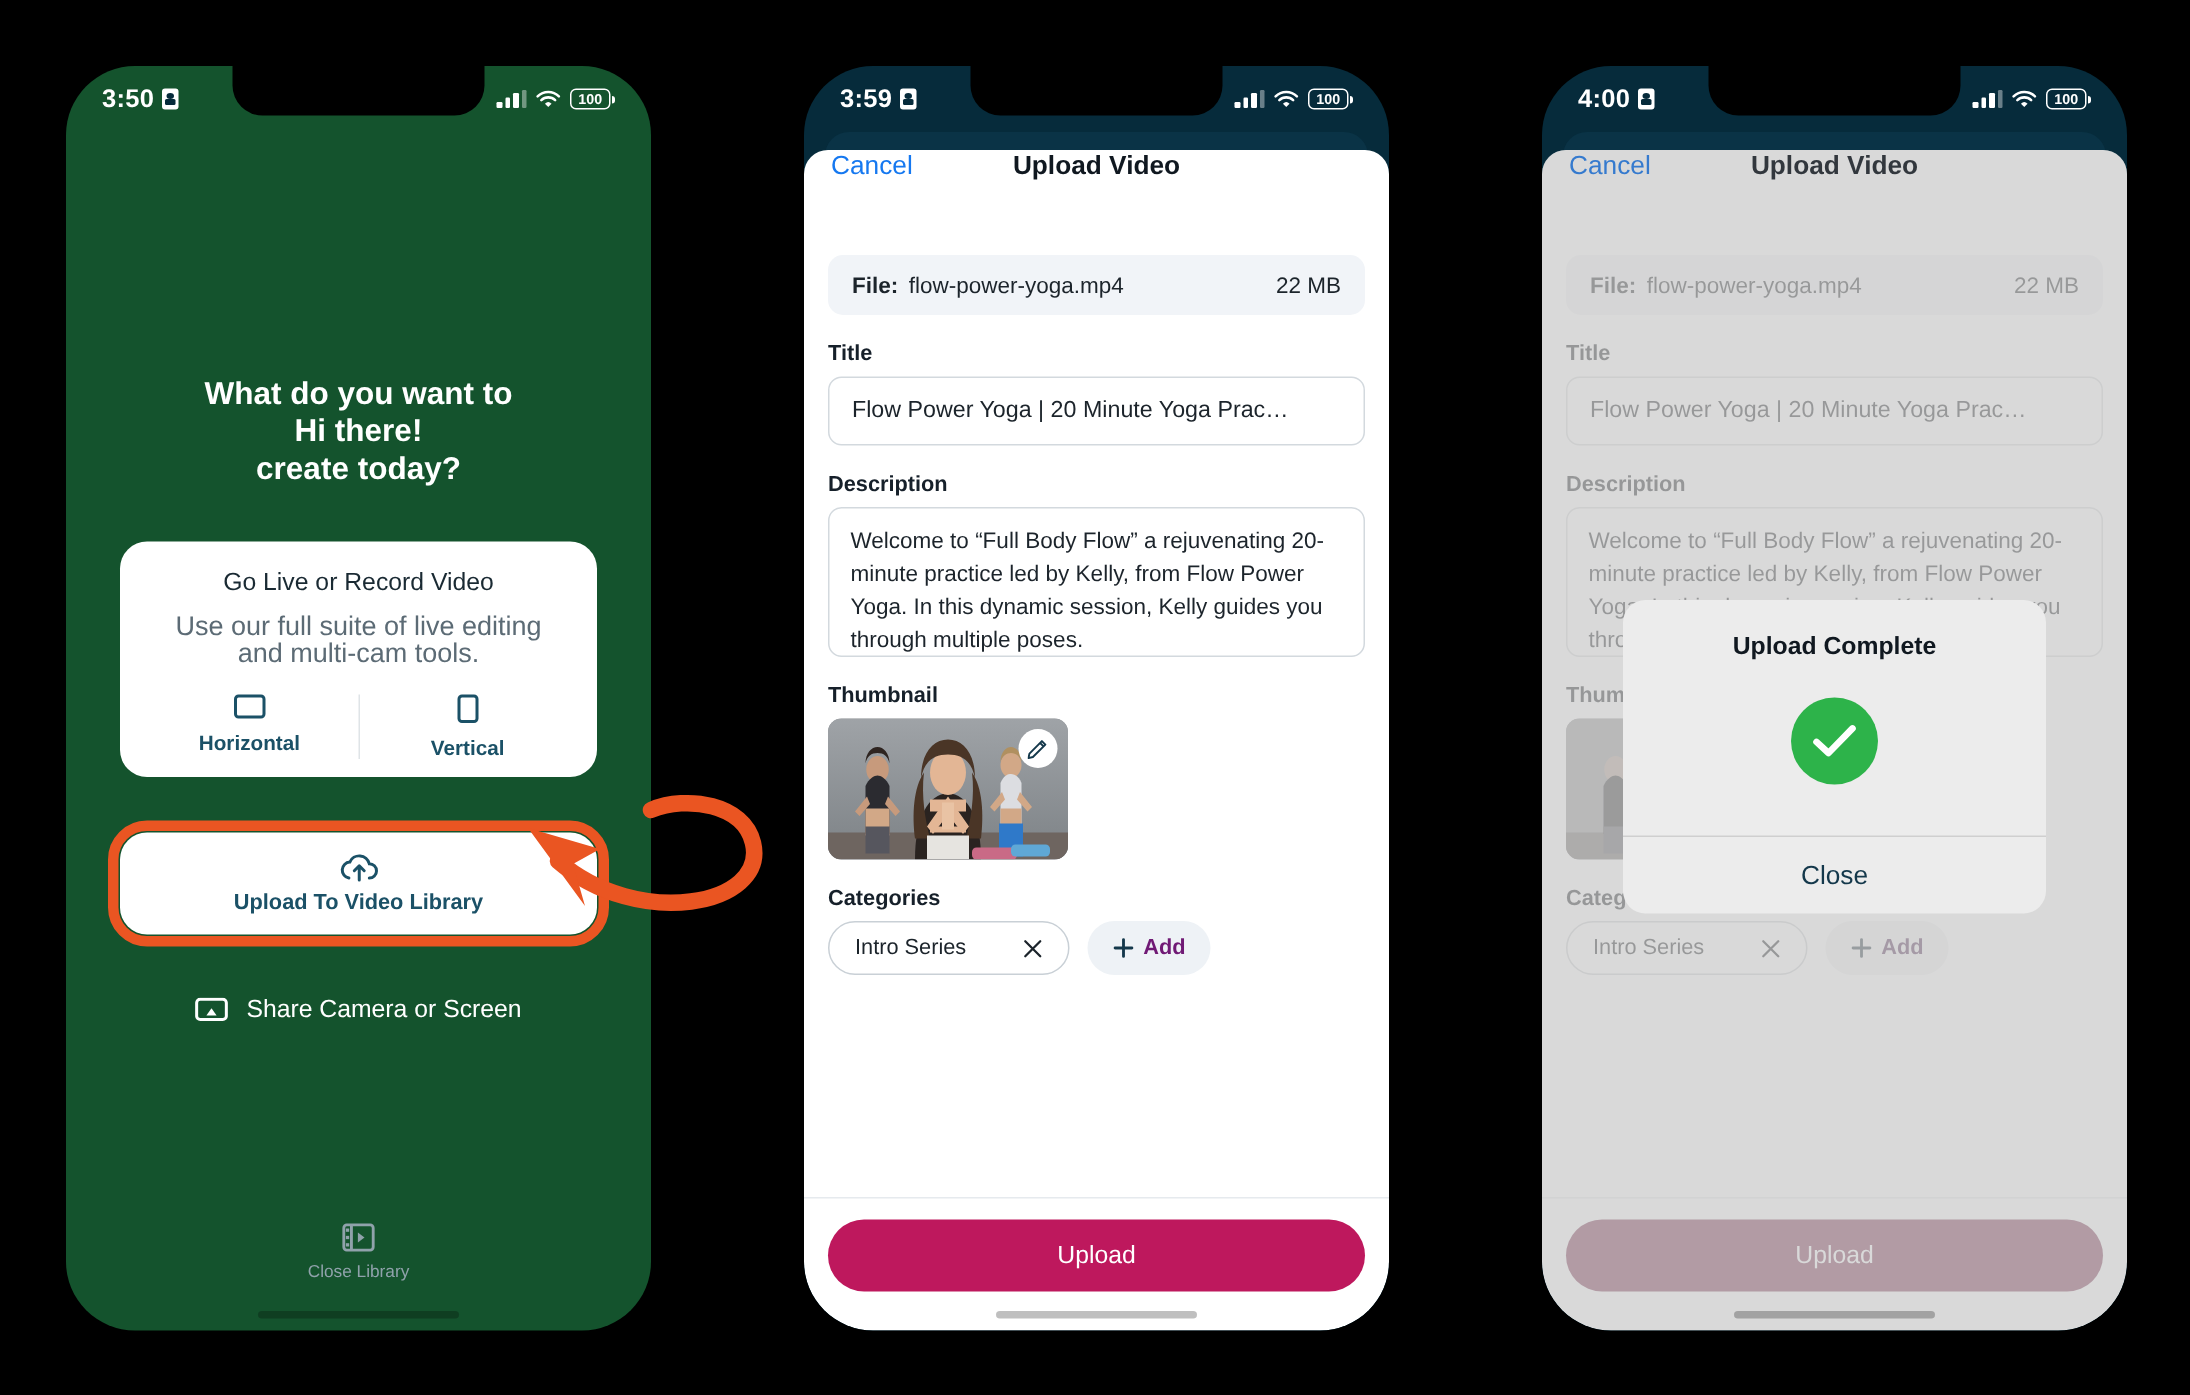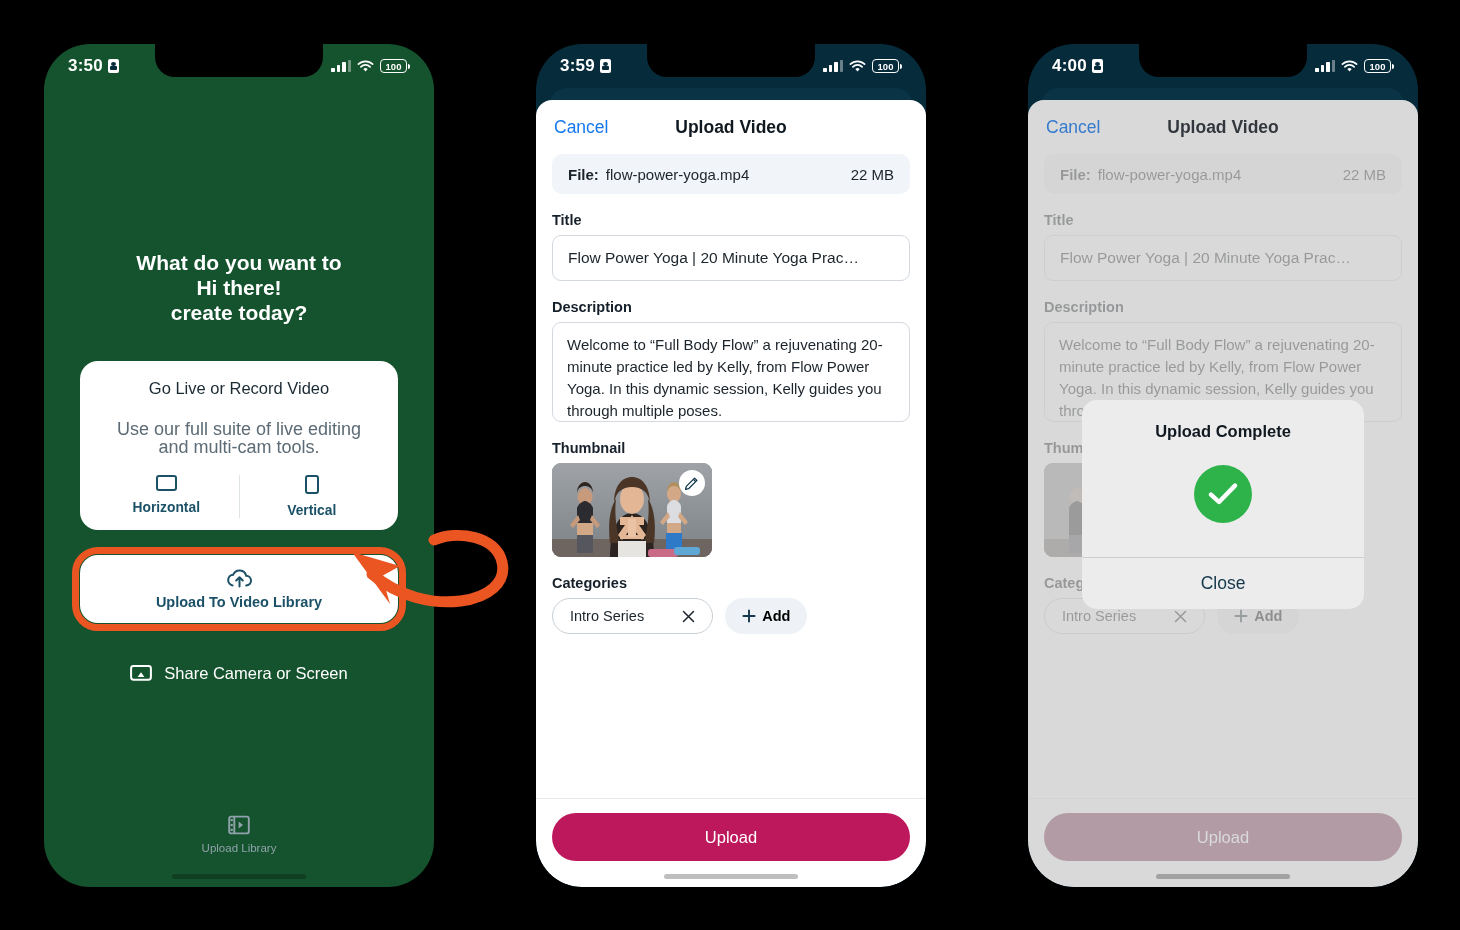--- a/index.html
+++ b/index.html
@@ -84,21 +84,21 @@
     position: absolute; left: 34px; right: 34px; top: 206px;
     text-align: center; color: #fff;
     font-size: 21px; font-weight: bold; line-height: 25px;
   }
   .card {
     position: absolute; left: 36px; right: 36px; top: 317px;
     background: #fff; border-radius: 18px;
     padding: 18px 14px 12px;
     text-align: center;
   }
-  .card-title { font-size: 16.5px; color: #1a2a33; margin-bottom: 22px; }
+  .card-title { font-size: 16.5px; color: #1a2a33; margin-bottom: 10px; }
   .card-sub { font-size: 18px; color: #5c6b75; line-height: 18px; padding: 0 8px; }
   .card-split { display: flex; margin-top: 19px; }
   .card-half {
     flex: 1; display: flex; flex-direction: column;
     align-items: center; gap: 9px;
     color: #1b5167; font-size: 13.8px; font-weight: bold;
   }
   .card-half + .card-half { border-left: 1px solid #dfe4e7; }
   .ico-land { width: 21px; height: 16px; border: 2.2px solid #1b5167; border-radius: 3px; }
   .ico-port { width: 14px; height: 19px; border: 2.2px solid #1b5167; border-radius: 3px; }
@@ -136,21 +136,21 @@
     position: absolute; top: 44px; left: 14px; right: 14px; height: 30px;
     background: #0a3346; border-radius: 16px 16px 0 0;
   }
   .sheet {
     position: absolute; top: 56px; left: 0; right: 0; bottom: 0;
     background: #fff; border-radius: 16px 16px 46px 46px;
     display: flex; flex-direction: column;
     overflow: hidden;
   }
   .sheet-head {
-    height: 54px; display: flex; align-items: center;
+    height: 70px; display: flex; 
     padding: 0 18px; position: relative; flex: none;
   }
   .cancel-btn { color: #1578F0; font-size: 17.5px; }
   .sheet-title {
     position: absolute; left: 0; right: 0; text-align: center;
     font-size: 17.5px; font-weight: bold; color: #101820;
     pointer-events: none;
   }
   .sheet-body { flex: 1; padding: 0 16px; overflow: hidden; }
 
@@ -188,21 +188,21 @@
     width: 26px; height: 26px; border-radius: 50%;
     background: #fff; display: flex; align-items: center; justify-content: center;
   }
 
   .chips { display: flex; gap: 12px; margin-top: 4px; }
   .chip {
     height: 36px; border-radius: 18px; display: flex; align-items: center;
     gap: 9px; padding: 0 17px; font-size: 14.5px;
   }
   .chip-outline { border: 1px solid #c9d0d6; color: #1c242b; gap: 38px; }
-  .chip-add { background: #eef2f6; color: #000000; font-weight: bold; gap: 6px; }
+  .chip-add { background: #eef2f6; color: #701a75; font-weight: bold; gap: 6px; }
 
   .sheet-foot {
     flex: none; border-top: 1px solid #e6eaee;
     padding: 14px 16px 26px;
   }
   .btn-upload {
     height: 48px; border-radius: 24px; background: #be185d;
     color: #fff; font-size: 16.5px;
     display: flex; align-items: center; justify-content: center;
   }
@@ -312,21 +312,21 @@
       <div class="tabbar">
         <div class="tab">
           <svg width="22" height="22" viewBox="0 0 22 22">
             <rect x="1.2" y="2.6" width="19.6" height="16.8" rx="2" stroke="#90a2ab" stroke-width="1.9" fill="none"></rect>
             <path d="M6.3 2.6v16.8" stroke="#90a2ab" stroke-width="1.9"></path>
             <rect x="2.6" y="5" width="2.2" height="2.2" fill="#90a2ab"></rect>
             <rect x="2.6" y="9.9" width="2.2" height="2.2" fill="#90a2ab"></rect>
             <rect x="2.6" y="14.8" width="2.2" height="2.2" fill="#90a2ab"></rect>
             <path d="M10.6 7.6 15 11l-4.4 3.4z" fill="#90a2ab"></path>
           </svg>
-          <span>Upload Library</span>
+          <span>Close Library</span>
         </div>
       </div>
       <div class="home-ind"></div>
     </div>
   </div>
 
   <div class="phone" id="phone2">
     <div class="notch"></div>
     <div class="statusbar">
       <div class="sb-time">

